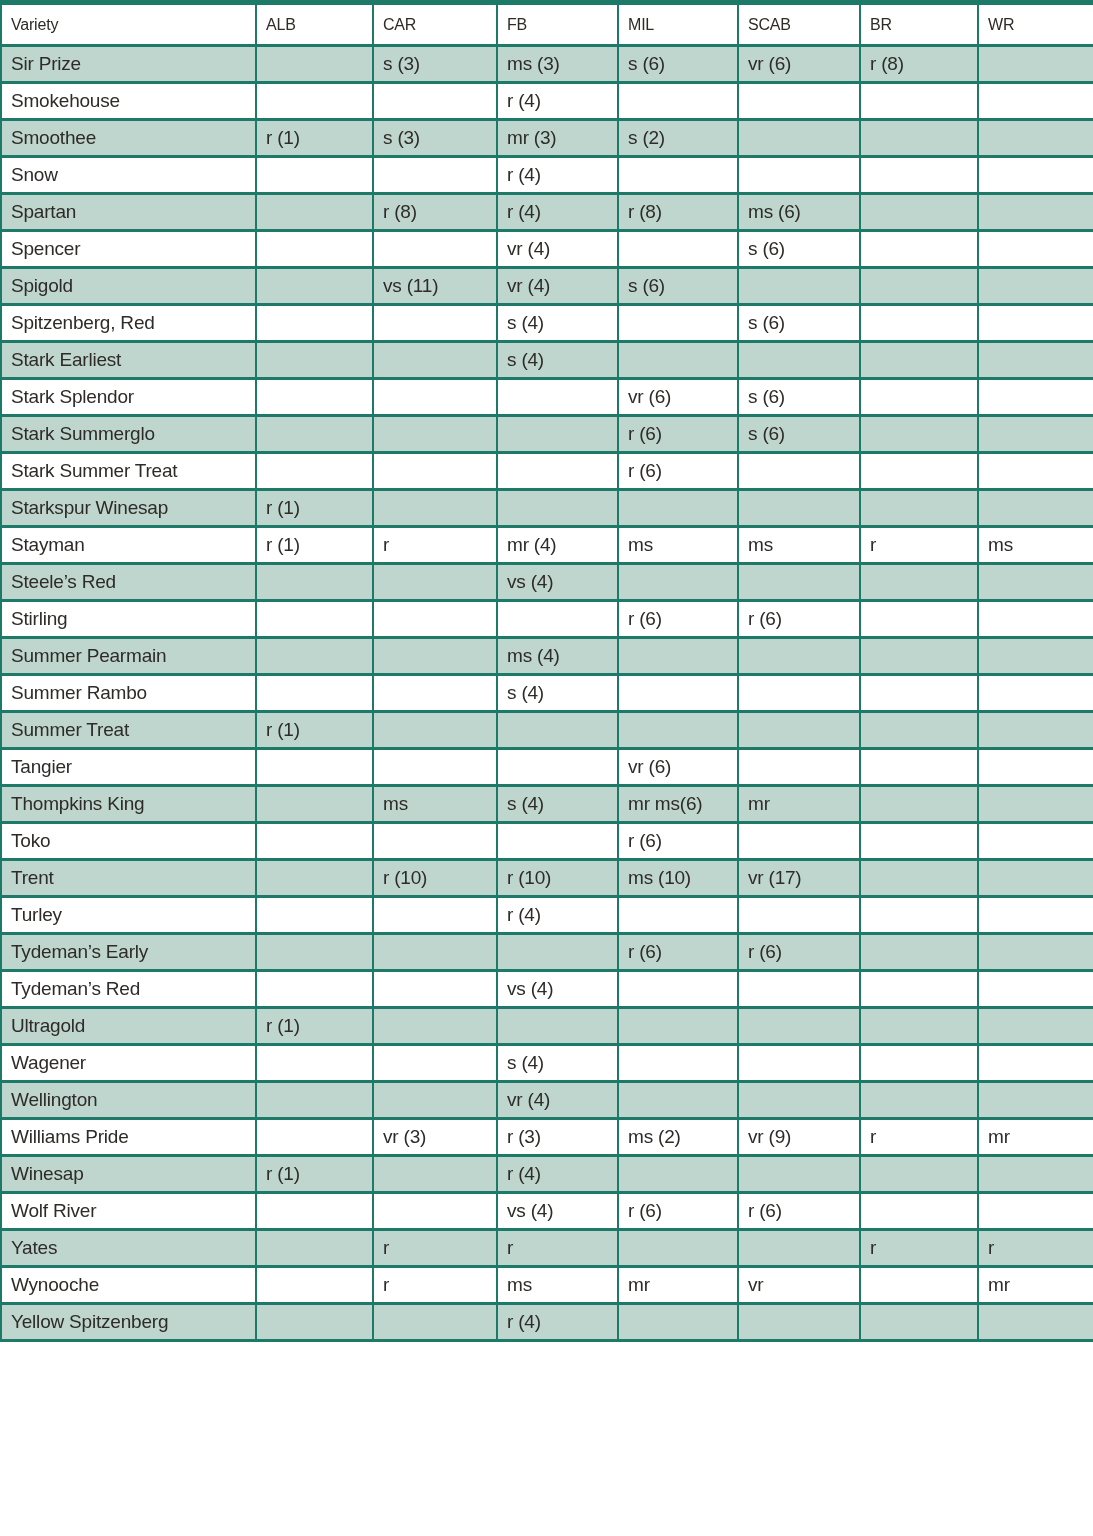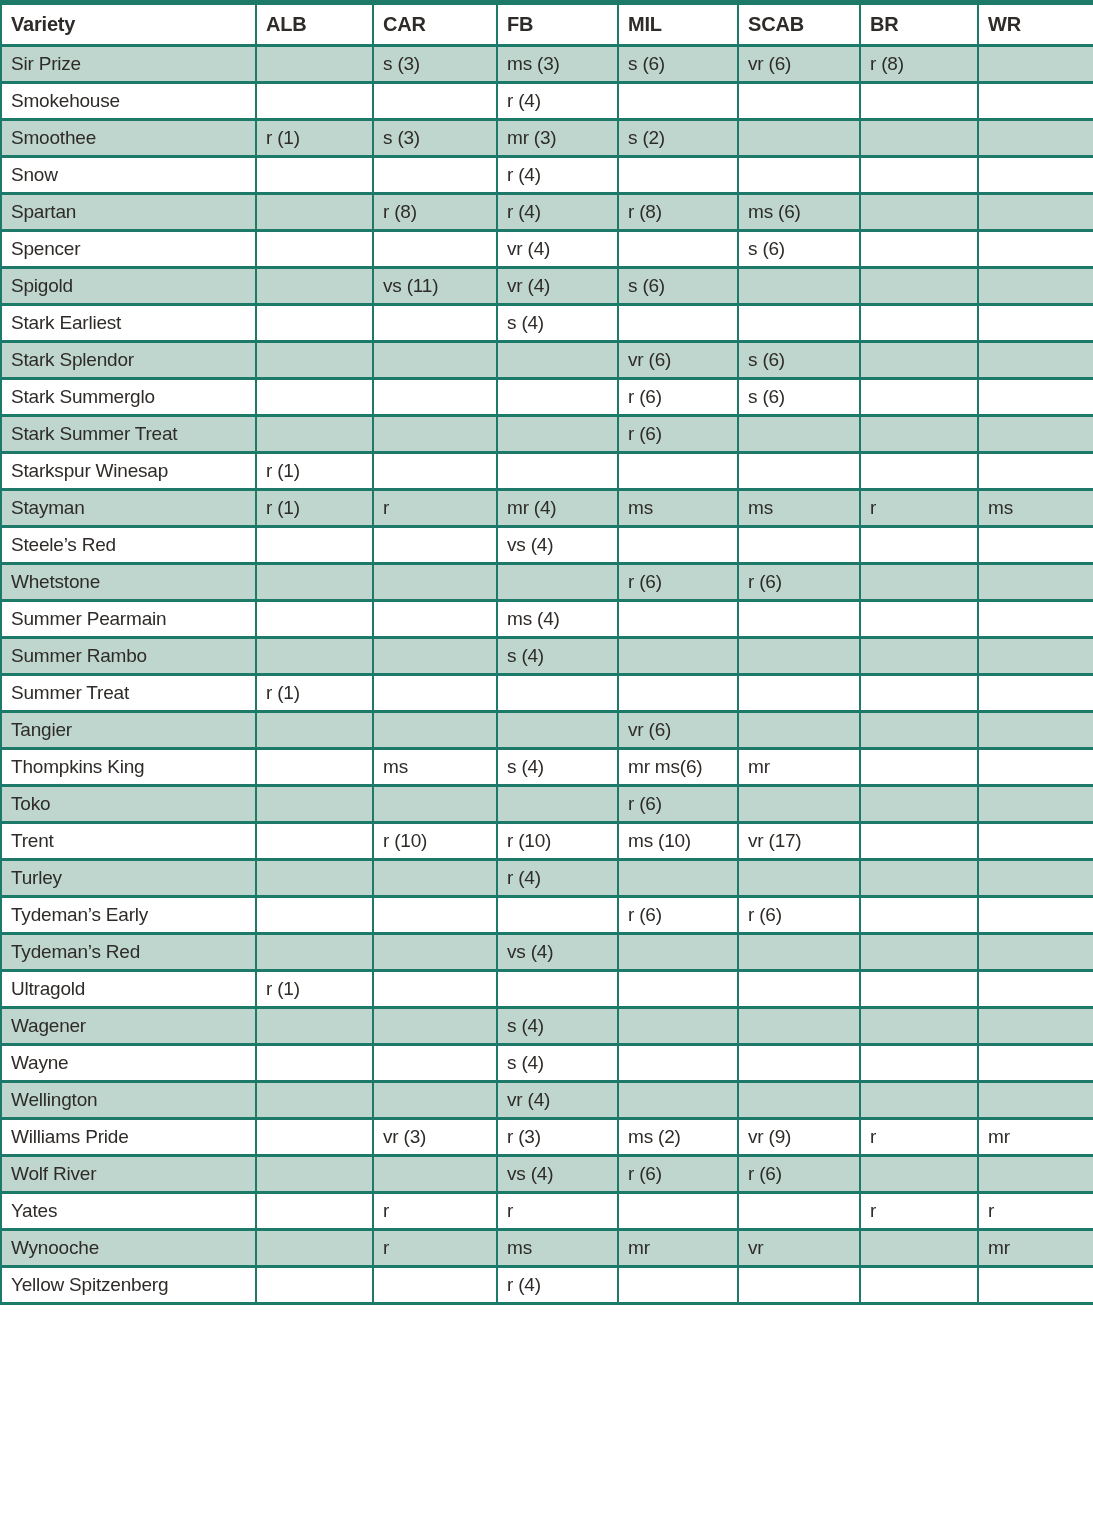--- a/index.html
+++ b/index.html
@@ -23,22 +23,22 @@
     vertical-align:middle;
     text-align:left;
     white-space:nowrap;
     overflow:hidden;
     color:var(--text);
     letter-spacing:-0.2px;
   }
   .grid thead th{
     height:39px;
     background:var(--plain);
-    font-weight:bold;
-    font-size:20px;
+    font-weight:normal;
+    font-size:16px;
     border-top-width:5px;
   }
   .grid tbody td{
     height:34px;
     font-size:19px;
     font-weight:400;
   }
   .grid tbody tr:nth-child(odd) td{background:var(--shaded);}
   .grid tbody tr:nth-child(even) td{background:var(--plain);}
 </style>
@@ -133,20 +133,30 @@
         <td>Spigold</td>
         <td></td>
         <td>vs (11)</td>
         <td>vr (4)</td>
         <td>s (6)</td>
         <td></td>
         <td></td>
         <td></td>
       </tr>
       <tr>
+        <td>Spitzenberg, Red</td>
+        <td></td>
+        <td></td>
+        <td>s (4)</td>
+        <td></td>
+        <td>s (6)</td>
+        <td></td>
+        <td></td>
+      </tr>
+      <tr>
         <td>Stark Earliest</td>
         <td></td>
         <td></td>
         <td>s (4)</td>
         <td></td>
         <td></td>
         <td></td>
         <td></td>
       </tr>
       <tr>
@@ -203,21 +213,21 @@
         <td>Steele’s Red</td>
         <td></td>
         <td></td>
         <td>vs (4)</td>
         <td></td>
         <td></td>
         <td></td>
         <td></td>
       </tr>
       <tr>
-        <td>Whetstone</td>
+        <td>Stirling</td>
         <td></td>
         <td></td>
         <td></td>
         <td>r (6)</td>
         <td>r (6)</td>
         <td></td>
         <td></td>
       </tr>
       <tr>
         <td>Summer Pearmain</td>
@@ -333,50 +343,50 @@
         <td>Wagener</td>
         <td></td>
         <td></td>
         <td>s (4)</td>
         <td></td>
         <td></td>
         <td></td>
         <td></td>
       </tr>
       <tr>
-        <td>Wayne</td>
-        <td></td>
-        <td></td>
-        <td>s (4)</td>
-        <td></td>
-        <td></td>
-        <td></td>
-        <td></td>
-      </tr>
-      <tr>
         <td>Wellington</td>
         <td></td>
         <td></td>
         <td>vr (4)</td>
         <td></td>
         <td></td>
         <td></td>
         <td></td>
       </tr>
       <tr>
         <td>Williams Pride</td>
         <td></td>
         <td>vr (3)</td>
         <td>r (3)</td>
         <td>ms (2)</td>
         <td>vr (9)</td>
         <td>r</td>
         <td>mr</td>
       </tr>
       <tr>
+        <td>Winesap</td>
+        <td>r (1)</td>
+        <td></td>
+        <td>r (4)</td>
+        <td></td>
+        <td></td>
+        <td></td>
+        <td></td>
+      </tr>
+      <tr>
         <td>Wolf River</td>
         <td></td>
         <td></td>
         <td>vs (4)</td>
         <td>r (6)</td>
         <td>r (6)</td>
         <td></td>
         <td></td>
       </tr>
       <tr>

